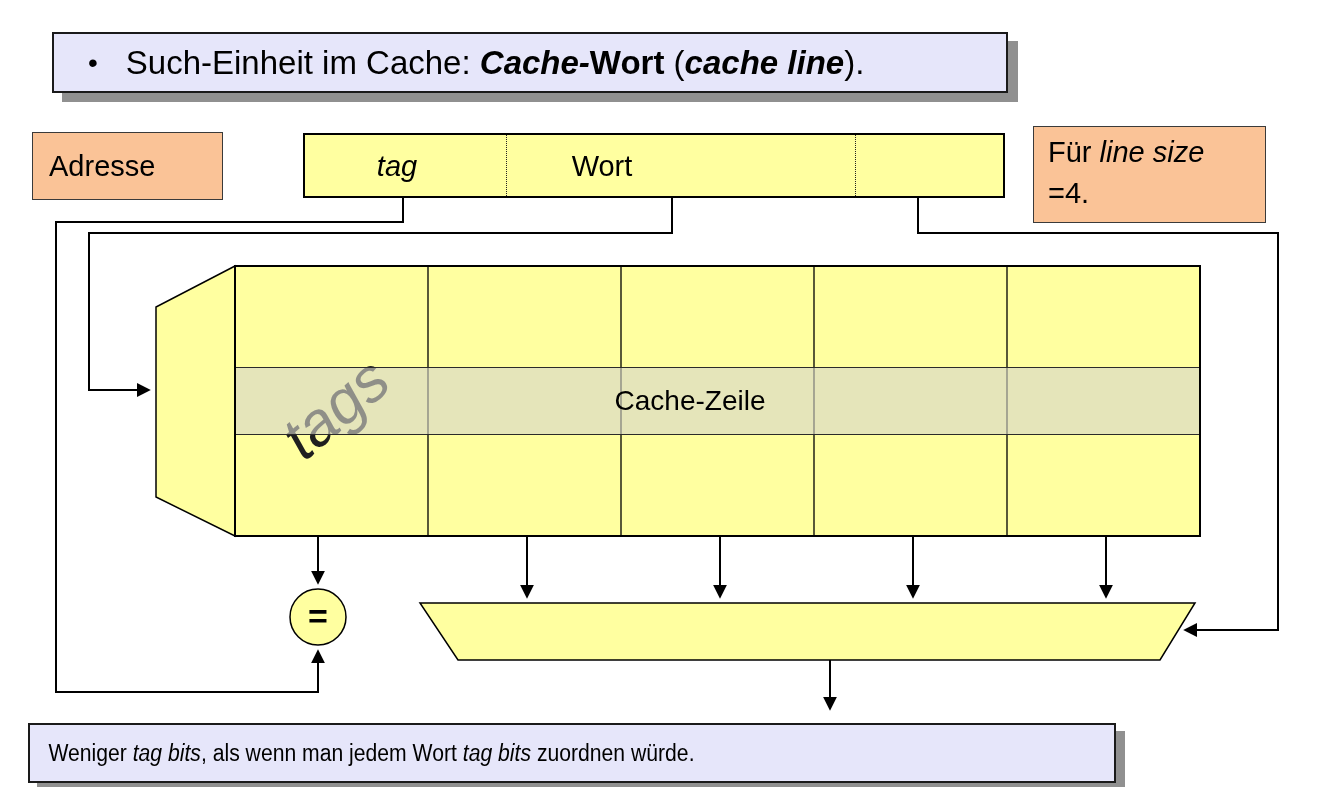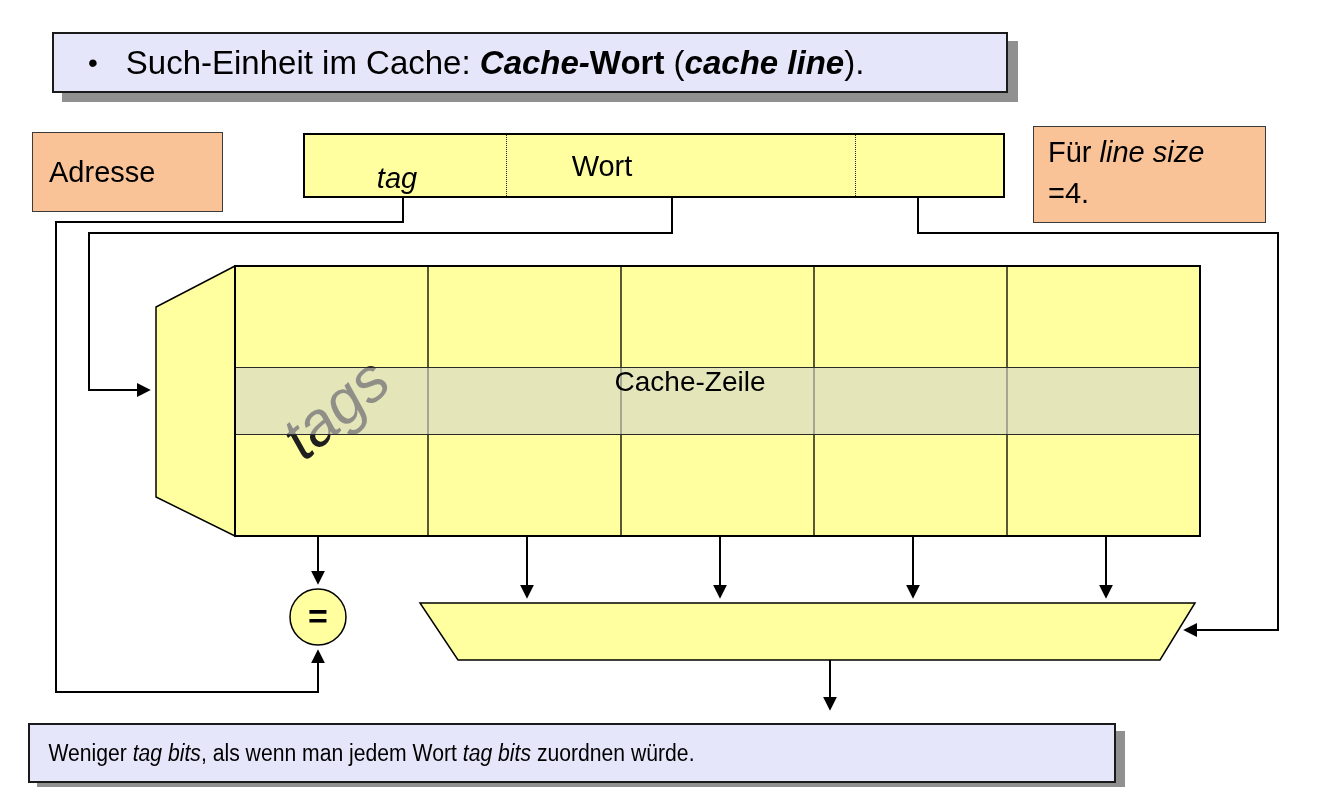--- a/index.html
+++ b/index.html
@@ -11,45 +11,45 @@
   .shadow{background:#909090;}
   .lav-box{background:#E6E6FA;border:2px solid #1a1a1a;box-sizing:border-box;
            display:flex;align-items:center;}
   .orange-box{background:#FAC397;border:1.5px solid #3a3a3a;box-sizing:border-box;}
 
   #title-shadow{left:62px;top:41px;width:956px;height:61px;}
   #title-box{left:52px;top:32px;width:956px;height:61px;font-size:33px;}
   #title-box .bullet{padding-left:34px;font-size:28px;}
   #title-box .title-text{padding-left:28px;white-space:nowrap;}
 
-  #adresse-box{left:32px;top:132px;width:191px;height:80px;display:flex;align-items:center;
+  #adresse-box{left:32px;top:132px;width:191px;height:68px;display:flex;align-items:center;
                font-size:29px;padding-left:16px;}
 
   #addr-bar{left:303px;top:133px;width:702px;height:65px;background:#FFFFA0;
             border:2px solid #000;box-sizing:border-box;}
   .addr-div{position:absolute;top:0;width:0;height:61px;border-left:1.5px dotted #222;}
   .addr-label{position:absolute;top:50%;transform:translate(-50%,-50%);font-size:29px;}
-  .ital{font-style:italic;margin-top:12px;}
+  .ital{font-style:italic;}
 
   #fuer-box{left:1033px;top:126px;width:233px;height:97px;font-size:29px;
             line-height:1.4;padding:5px 0 0 14px;}
 
   #bottom-shadow{left:37px;top:731px;width:1088px;height:60px;}
   #bottom-box{left:28px;top:723px;width:1088px;height:60px;font-size:23px;}
   #bottom-box .note-text{padding-left:20px;white-space:nowrap;transform:scaleX(0.92);
                          transform-origin:left center;}
 
   
   #tags-label{left:335px;top:408px;transform:translate(-50%,-50%) rotate(-40deg);
               font-size:62px;font-style:italic;color:#1f1f1f;z-index:2;}
   #row-highlight{left:236px;top:367px;width:963px;height:68px;
                  background:rgba(213,213,202,0.62);
                  border-top:1.5px solid #2a2a2a;border-bottom:1.5px solid #2a2a2a;
                  box-sizing:border-box;z-index:3;}
-  #cache-zeile-label{left:690px;top:382px;transform:translate(-50%,-50%);
+  #cache-zeile-label{left:690px;top:401px;transform:translate(-50%,-50%);
                      font-size:28px;z-index:4;}
   #equals-label{left:318px;top:616px;transform:translate(-50%,-50%);
                 font-size:34px;font-weight:bold;z-index:4;}
   #diagram-svg{left:0;top:0;z-index:1;}
 </style>
 </head>
 <body>
 
 <div id="page">
 

